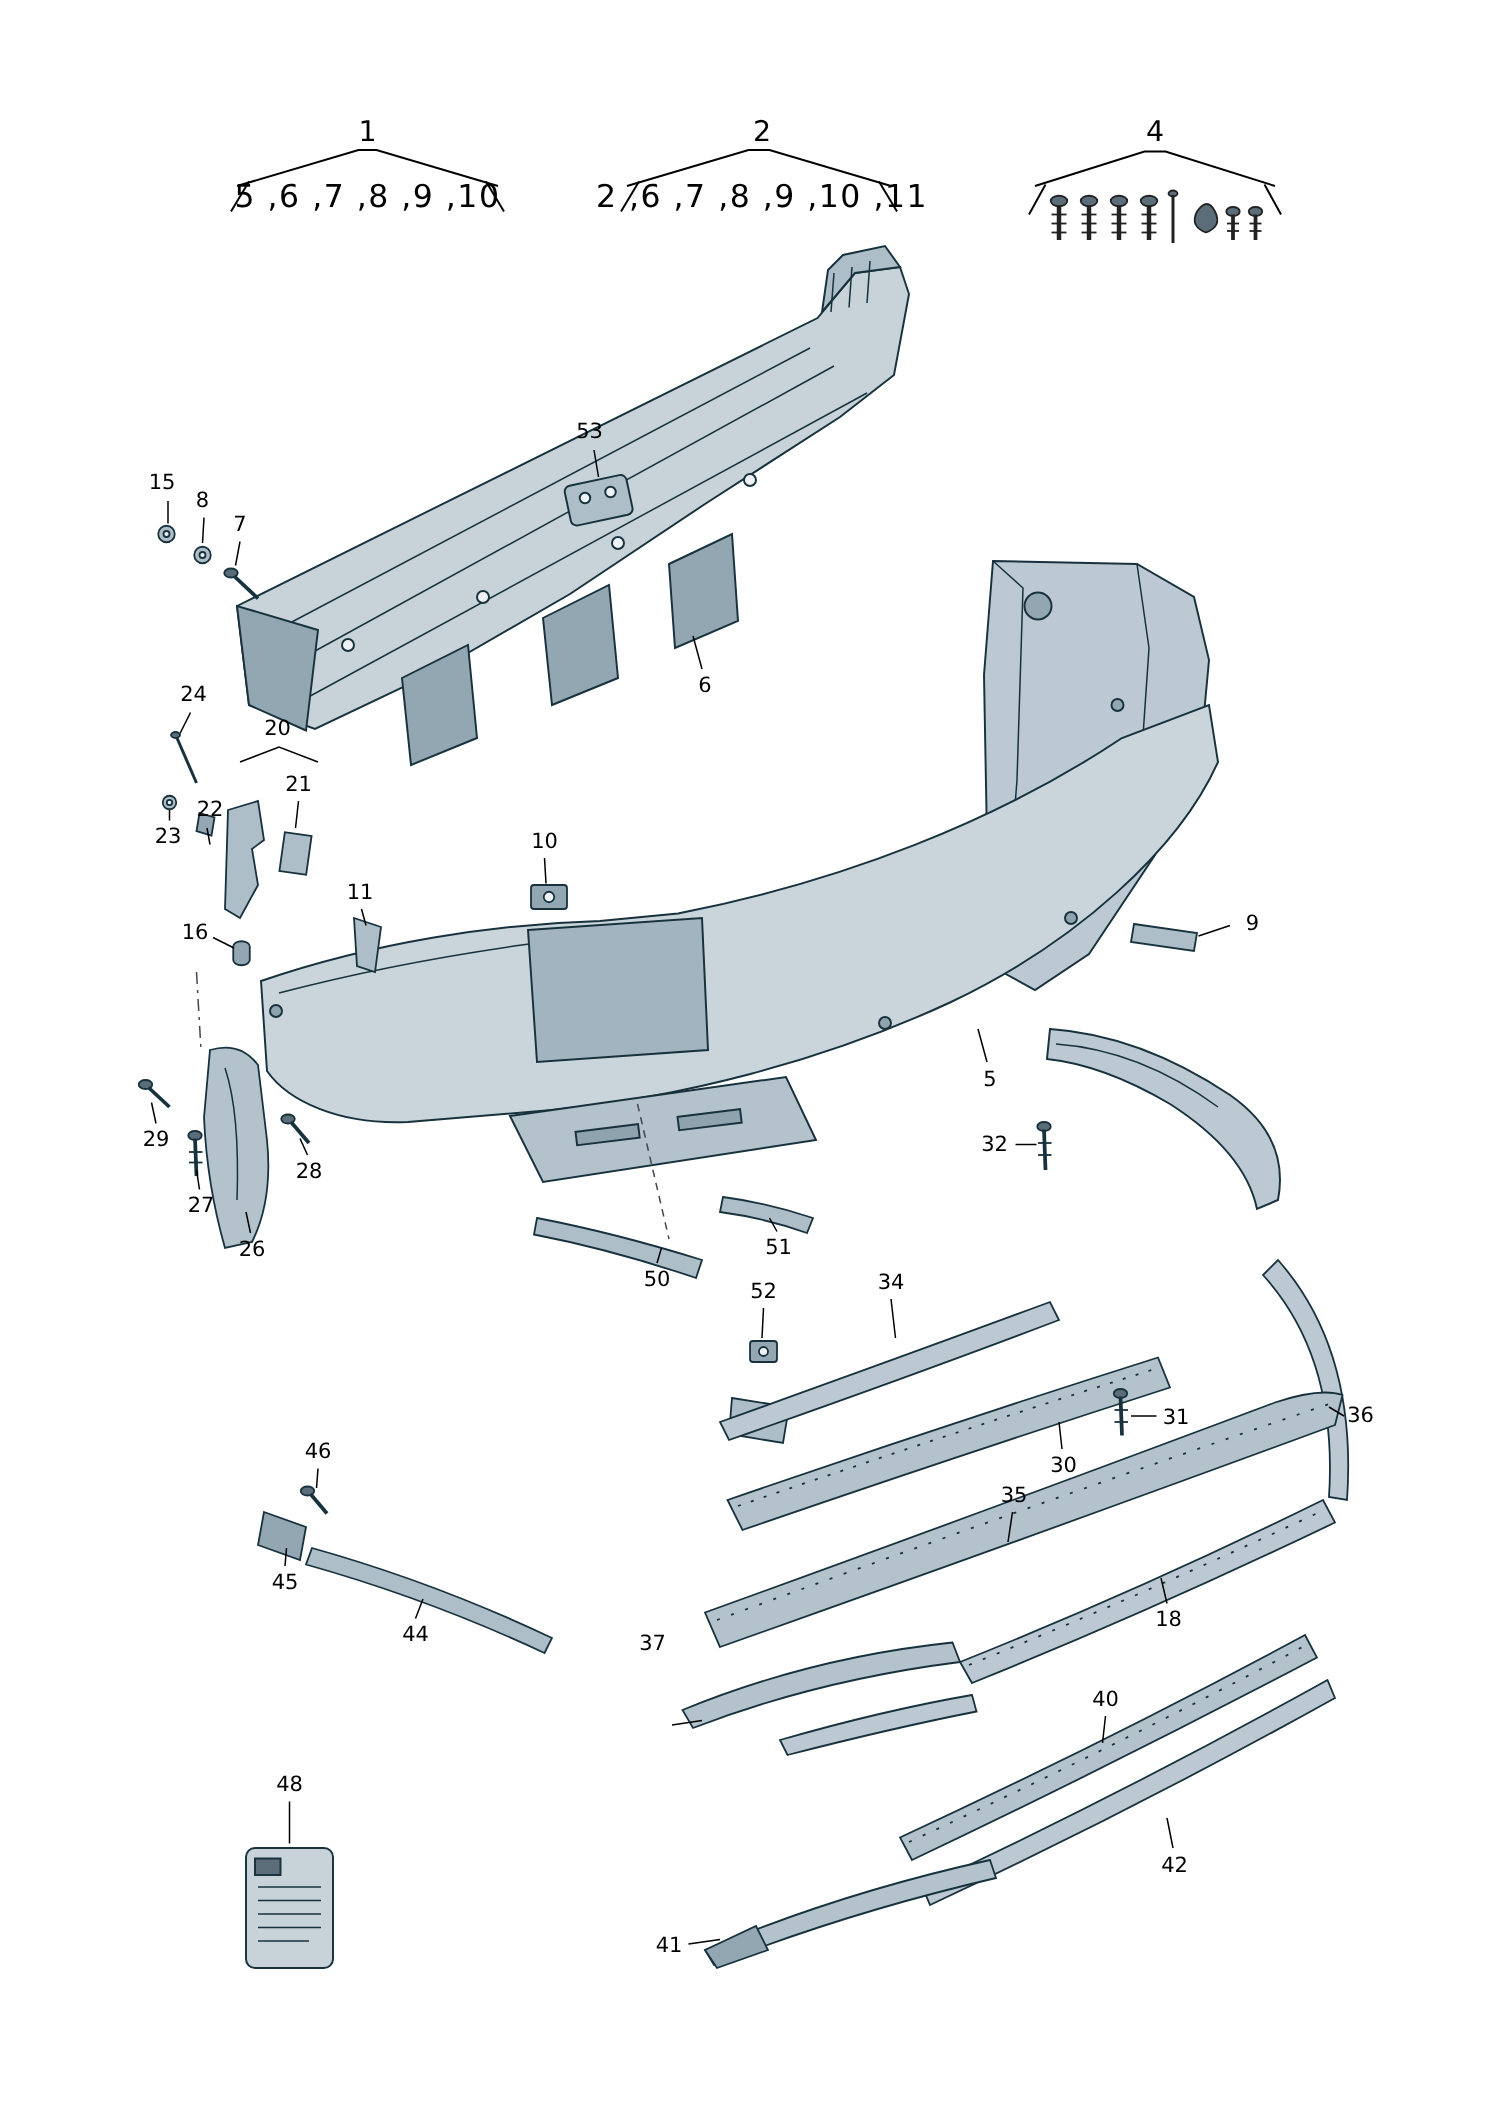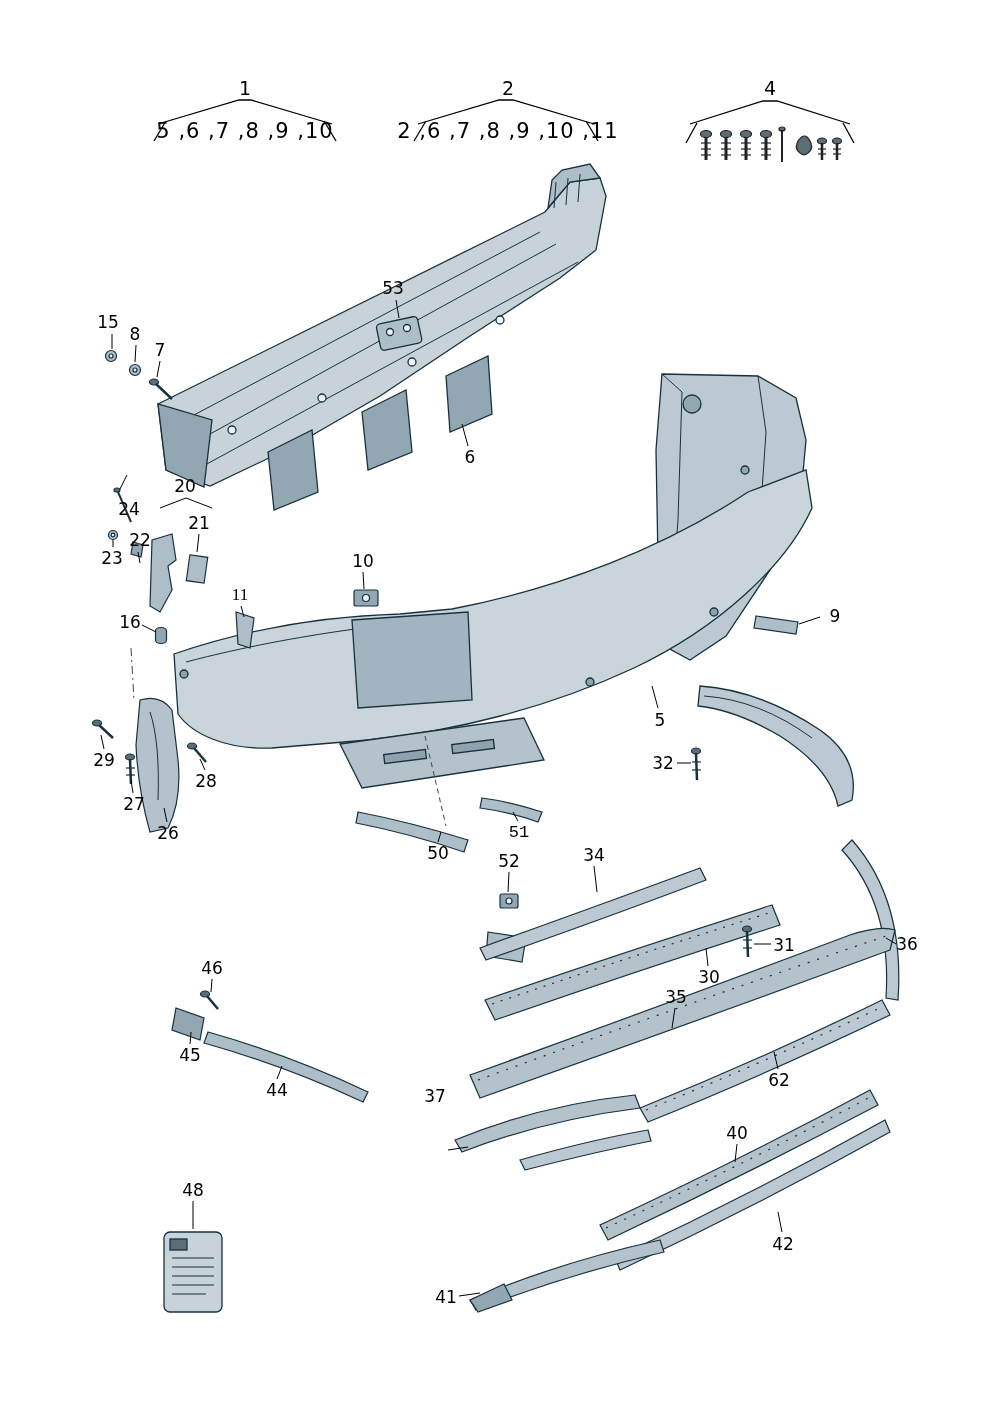--- a/index.html
+++ b/index.html
@@ -6,21 +6,21 @@
   .stage{
     position:relative;width:992px;height:1403px;background:#ffffff;
     font-family:"DejaVu Sans",sans-serif;overflow:hidden;
   }
   .stage svg{position:absolute;left:0;top:0;}
   .label{position:absolute;transform:translate(-50%,-50%);color:#000;white-space:nowrap;}
   .group-num{font-size:19px;}
   .variant-row{font-size:21px;letter-spacing:1px;}
   .callout{
     position:absolute;transform:translate(-50%,-50%);
-    font-size:17px;color:#000;white-space:nowrap;cursor:pointer;
+    font-size:14px;color:#000;white-space:nowrap;cursor:pointer;
   }
 </style>
 </head>
 <body>
 
 <div class="stage">
 
 <svg width="992" height="1403" viewBox="0 0 992 1403">
 
   <g fill="none" stroke="#000" stroke-width="1.3">
@@ -302,47 +302,47 @@
 <div class="label variant-row" style="left:508px;top:131px;">2 ,6 ,7 ,8 ,9 ,10 ,11</div>
 
 <div class="label group-num" style="left:770px;top:88px;">4</div>
 
 <div id="callout-layer">
       <span class="callout" style="left: 393px; top: 288px;">53</span>
       <span class="callout" style="left: 108px; top: 322px;">15</span>
       <span class="callout" style="left: 135px; top: 334px;">8</span>
       <span class="callout" style="left: 160px; top: 350px;">7</span>
       <span class="callout" style="left: 470px; top: 457px;">6</span>
-      <span class="callout" style="left: 129px; top: 463px; margin-top: 46px;">24</span>
+      <span class="callout" style="left: 129px; top: 463px;">24</span>
       <span class="callout" style="left: 185px; top: 486px;">20</span>
       <span class="callout" style="left: 199px; top: 523px;">21</span>
       <span class="callout" style="left: 112px; top: 558px;">23</span>
       <span class="callout" style="left: 140px; top: 540px;">22</span>
       <span class="callout" style="left: 363px; top: 561px;">10</span>
-      <span class="callout" style="left: 240px; top: 595px; font-family: Liberation Serif, serif;">11</span>
+      <span class="callout" style="left: 240px; top: 595px;">11</span>
       <span class="callout" style="left: 130px; top: 622px;">16</span>
       <span class="callout" style="left: 835px; top: 616px;">9</span>
       <span class="callout" style="left: 660px; top: 720px;">5</span>
       <span class="callout" style="left: 663px; top: 763px;">32</span>
       <span class="callout" style="left: 104px; top: 760px;">29</span>
       <span class="callout" style="left: 206px; top: 781px;">28</span>
       <span class="callout" style="left: 134px; top: 804px;">27</span>
       <span class="callout" style="left: 168px; top: 833px;">26</span>
       <span class="callout" style="left: 438px; top: 853px;">50</span>
-      <span class="callout" style="left: 519px; top: 832px; font-family: Liberation Mono, monospace;">51</span>
+      <span class="callout" style="left: 519px; top: 832px;">51</span>
       <span class="callout" style="left: 509px; top: 861px;">52</span>
       <span class="callout" style="left: 594px; top: 855px;">34</span>
       <span class="callout" style="left: 784px; top: 945px;">31</span>
       <span class="callout" style="left: 907px; top: 944px;">36</span>
       <span class="callout" style="left: 709px; top: 977px;">30</span>
       <span class="callout" style="left: 212px; top: 968px;">46</span>
       <span class="callout" style="left: 676px; top: 997px;">35</span>
       <span class="callout" style="left: 190px; top: 1055px;">45</span>
       <span class="callout" style="left: 277px; top: 1090px;">44</span>
-      <span class="callout" style="left: 779px; top: 1080px;">62</span>
+      <span class="callout" style="left: 779px; top: 1080px;">18</span>
       <span class="callout" style="left: 435px; top: 1096px;">37</span>
       <span class="callout" style="left: 737px; top: 1133px;">40</span>
       <span class="callout" style="left: 193px; top: 1190px;">48</span>
       <span class="callout" style="left: 783px; top: 1244px;">42</span>
       <span class="callout" style="left: 446px; top: 1297px;">41</span>
     </div>
 
 </div>
 
 </body></html>

